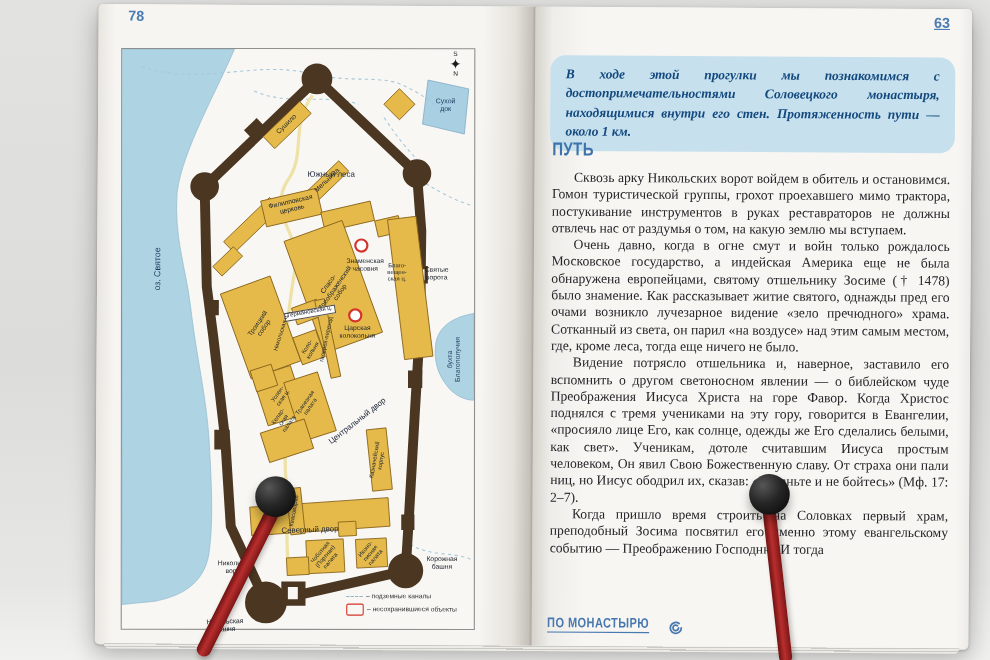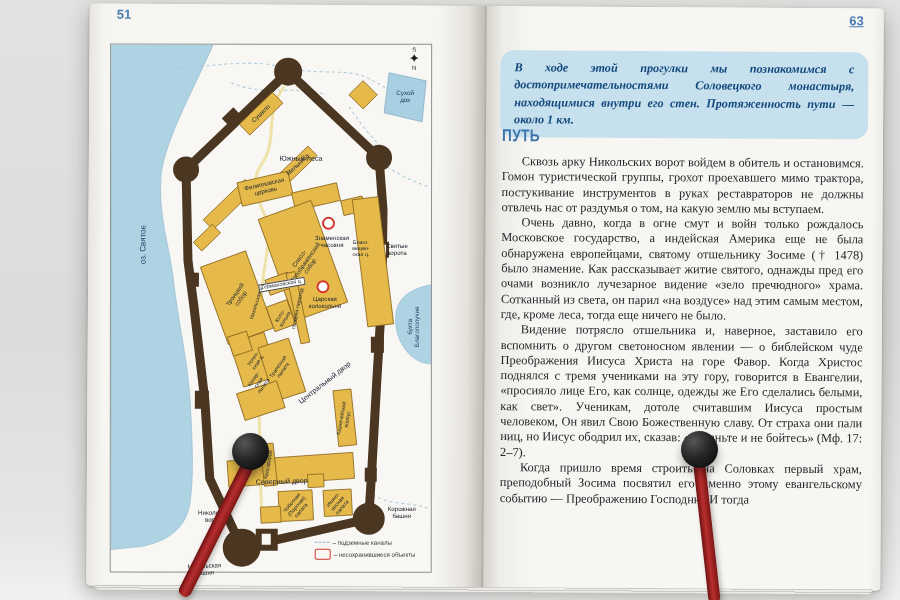--- a/index.html
+++ b/index.html
@@ -67,21 +67,21 @@
   .pin .ball{position:absolute;width:37px;height:37px;border-radius:50%;
        background:radial-gradient(circle at 34% 28%,#565656 0%,#262626 45%,#0d0d0d 85%);
        box-shadow:0 6px 9px rgba(0,0,0,.30);}
 </style>
 </head>
 <body>
 
 <div class="book">
 
   <div class="page page-left">
-    <div class="pagenum pn-left">51</div>
+    <div class="pagenum pn-left">78</div>
 
     <div class="map">
       <svg width="320" height="527" viewBox="0 0 320 527">
 
         <path d="M0,0 L102,0 C85,40 55,92 50,130 C47,170 58,200 62,232 C68,282 76,312 79,352 C82,402 83,432 79,460 C74,486 55,497 30,502 L0,505 Z" fill="#aed3e3" stroke="#8cb6cd" stroke-width=".6"></path>
         <path d="M278,28 L315,36 L311,77 L273,68 Z" fill="#a8cfe2" stroke="#7fa9c2" stroke-width=".7"></path>
         <path d="M320,240 C299,244 287,253 285,269 C283,289 291,301 298,309 C305,316 313,319 320,319 Z" fill="#aed3e3" stroke="#8cb6cd" stroke-width=".6"></path>
 
         <g stroke="#a6c8db" stroke-width="1" fill="none" stroke-dasharray="3,3">
           <path d="M18,16 C70,34 120,10 170,22 C210,32 235,22 258,34 C270,40 284,48 290,58"></path>
@@ -232,20 +232,26 @@
 
     <h2 class="path-heading">ПУТЬ</h2>
 
     <div class="bodytext" id="paragraphs">
         <p>Сквозь арку Никольских ворот войдем в обитель и остановимся. Гомон туристической группы, грохот проехавшего мимо трактора, постукивание инструментов в руках реставраторов не должны отвлечь нас от раздумья о том, на какую землю мы вступаем.</p>
         <p>Очень давно, когда в огне смут и войн только рождалось Московское государство, а индейская Америка еще не была обнаружена европейцами, святому отшельнику Зосиме († 1478) было знамение. Как рассказывает житие святого, однажды пред его очами возникло лучезарное видение «зело пречюдного» храма. Сотканный из света, он парил «на воздусе» над этим самым местом, где, кроме леса, тогда еще ничего не было.</p>
         <p>Видение потрясло отшельника и, наверное, заставило его вспомнить о другом светоносном явлении — о библейском чуде Преображения Иисуса Христа на горе Фавор. Когда Христос поднялся с тремя учениками на эту гору, говорится в Евангелии, «просияло лице Его, как солнце, одежды же Его сделались белыми, как свет». Ученикам, дотоле считавшим Иисуса простым человеком, Он явил Свою Божественную славу. От страха они пали ниц, но Иисус ободрил их, сказав: «Встаньте и не бойтесь» (Мф. 17: 2–7).</p>
         <p>Когда пришло время строить на Соловках первый храм, преподобный Зосима посвятил его именно этому евангельскому событию — Преображению Господню. И тогда</p>
       </div>
 
+    <div class="footer-logo">
+      <span class="logo-text">ПО МОНАСТЫРЮ</span>
+      <svg class="spiral-svg" width="18" height="18" viewBox="0 0 18 18">
+        <path d="M14,9 a5,5 0 1 1 -2,-4 M11.5,9 a2.5,2.5 0 1 1 -1,-2" fill="none" stroke="#4878b0" stroke-width="1.6" stroke-linecap="round"></path>
+      </svg>
+    </div>
   </div>
 </div>
 
 <div class="pin">
   <div class="stick" style="left:244px;top:460px;width:13px;height:152px;transform:rotate(26.5deg);transform-origin:50% 0;"></div>
   <div class="ball" style="left:232px;top:433px;"></div>
 </div>
 <div class="pin">
   <div class="stick" style="left:693px;top:462px;width:12px;height:142px;transform:rotate(-6.4deg);transform-origin:50% 0;"></div>
   <div class="ball" style="left:681px;top:431px;"></div>

